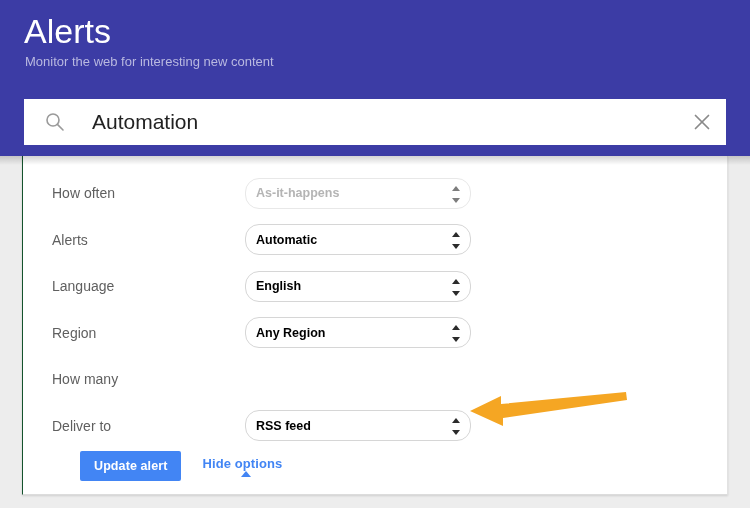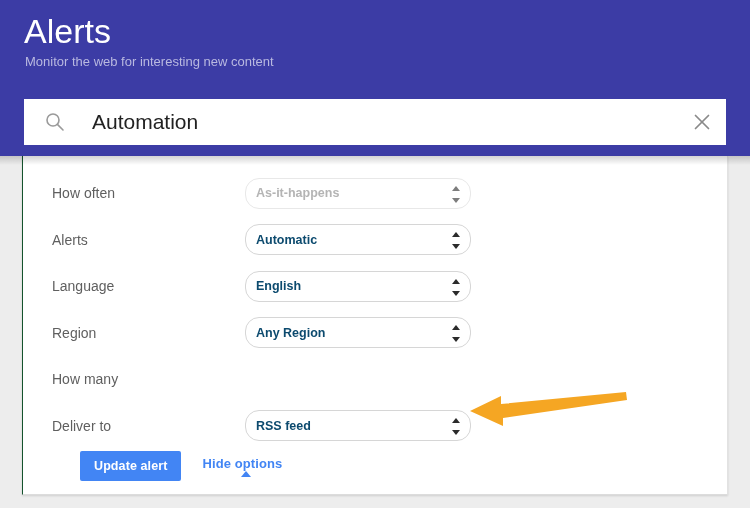--- a/index.html
+++ b/index.html
@@ -152,21 +152,21 @@
     cursor: default;
   }
   .select.disabled {
     border-color: #e8e8e8;
   }
   .select-value {
     position: absolute;
     left: 10px;
     font-size: 12.5px;
     font-weight: bold;
-    color: #0c4a6e;
+    color: #000000;
     line-height: 18px;
     white-space: nowrap;
   }
   .select.disabled .select-value {
     color: #b4b4b4;
     font-weight: bold;
   }
   .stepper {
     position: absolute;
     right: 9px;

